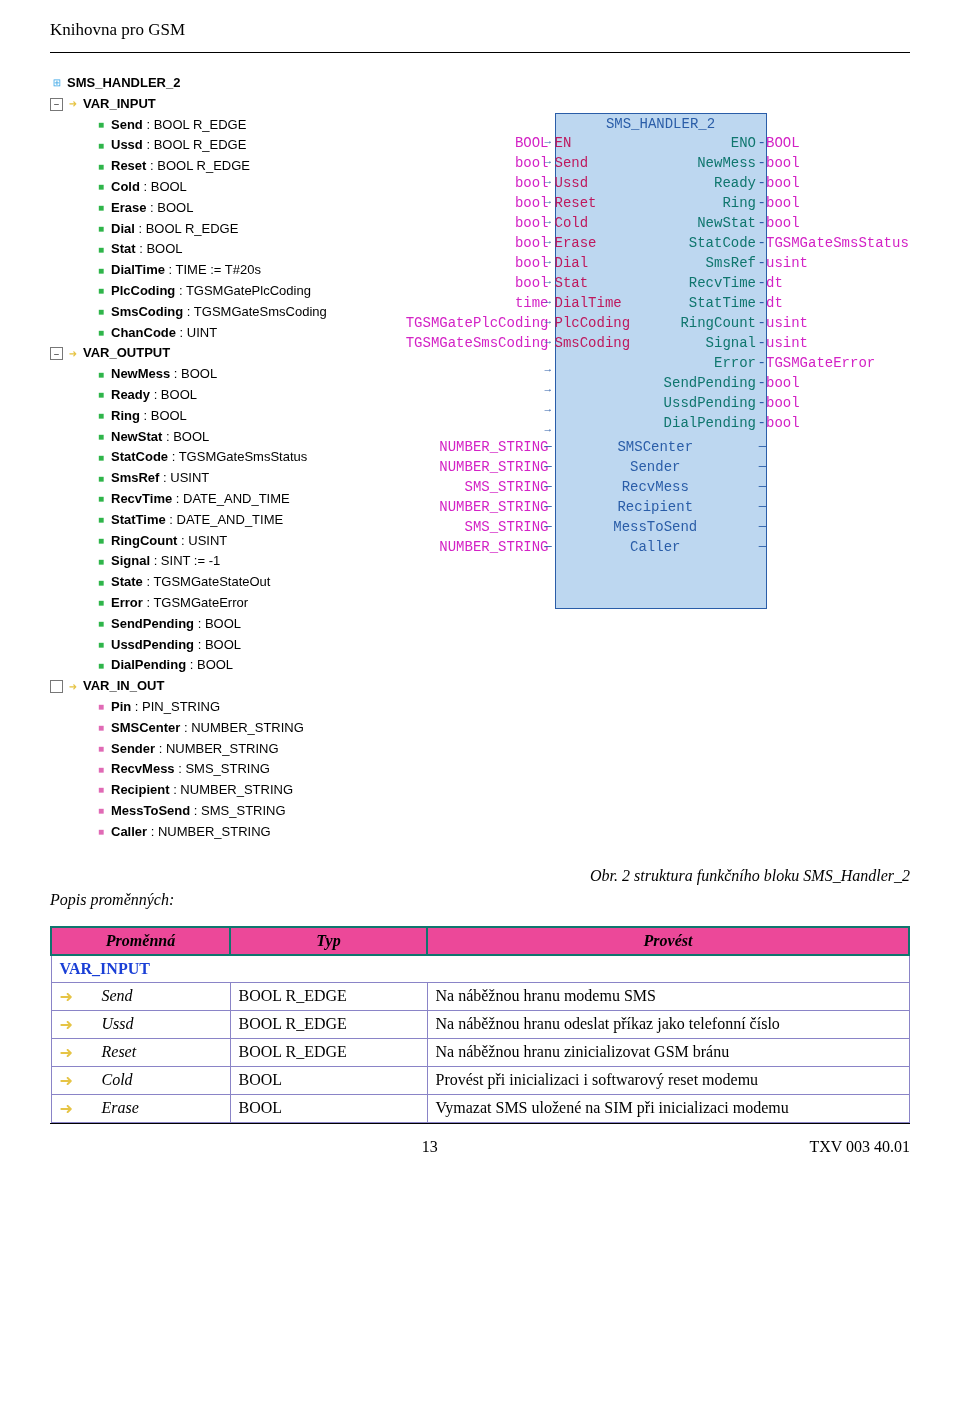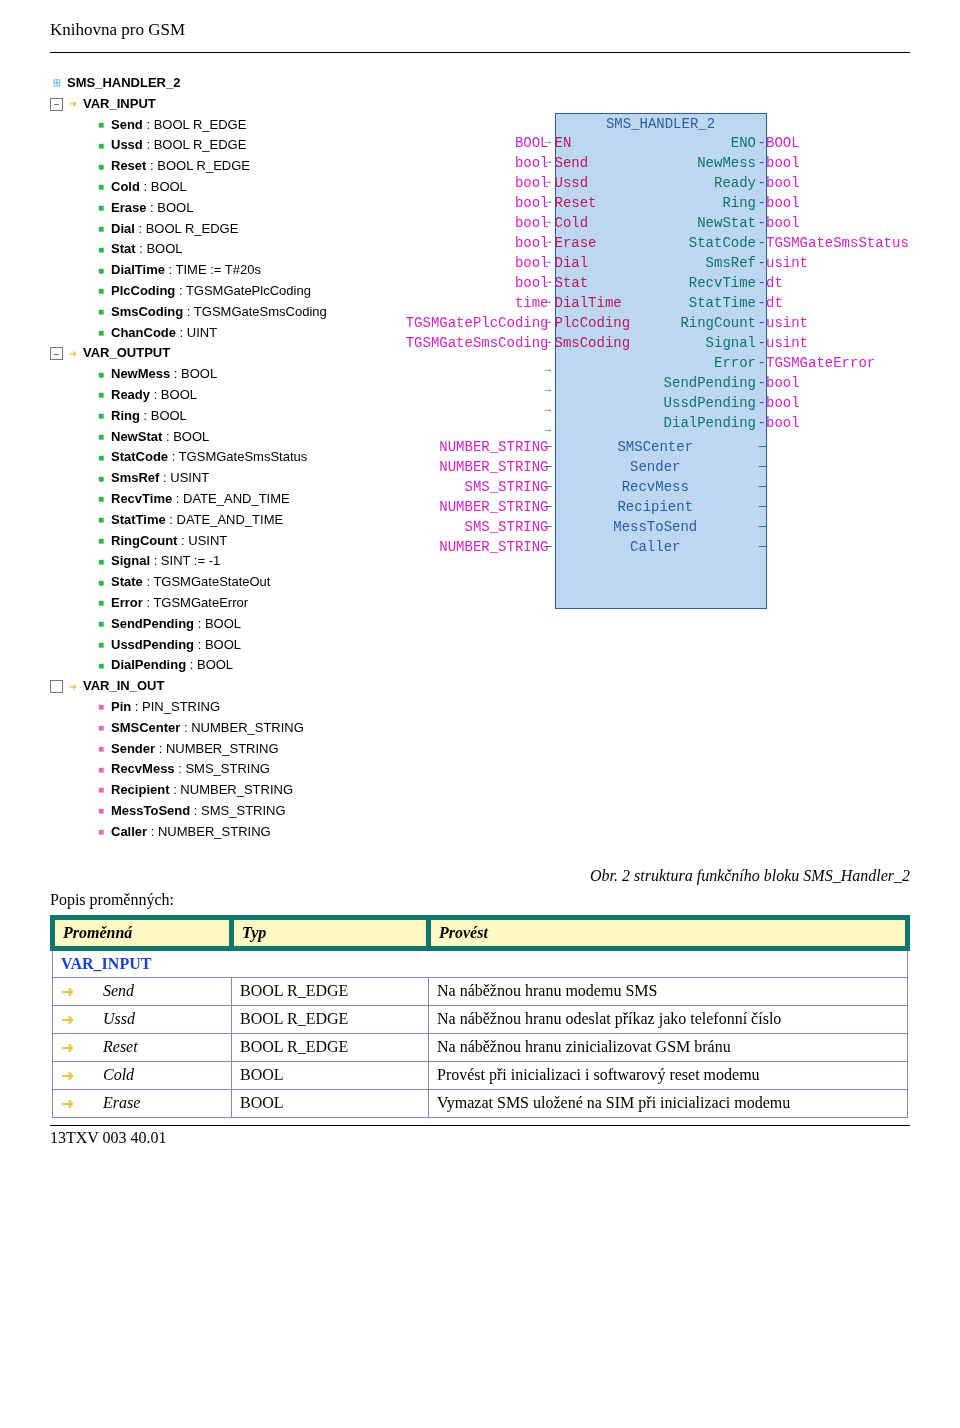--- a/index.html
+++ b/index.html
@@ -141,31 +141,32 @@
   .pin-center-name::before { left: -6px; }
   .pin-center-name::after { right: -6px; }
   .spacer { height: 4px; }
 
   .caption {
     font-style: italic;
     margin: 8px 0 6px 8px;
     text-align: right;
   }
   .subhead {
-    margin: 6px 0 6px 0;
+    margin: 6px 0 17px 0;
+    font-style: italic;
   }
   table.vars {
     width: 100%;
     border-collapse: collapse;
     font-size: 16px;
   }
   table.vars th {
-    text-align: left;
-    background: #fef9c3;
-    border: 5px solid #0f766e;
+    text-align: center;
+    background: #ec4899;
+    border: 2px solid #0f766e;
     padding: 4px 8px;
     font-style: italic;
     font-weight: bold;
   }
   table.vars td {
     border: 1px solid #8a84c7;
     padding: 4px 8px;
     vertical-align: top;
   }
   .sect-label {
@@ -178,23 +179,24 @@
   .row-icon {
     display: inline-block;
     width: 14px; height: 14px;
     color: #e6c445;
   }
   .col-icon { width: 26px; border-right: none !important; }
   .col-name { width: 120px; font-style: italic; border-left: none !important; }
   .col-type { width: 180px; }
   .footer {
     display: flex;
+    justify-content: space-between;
     border-top: 1px solid #000;
-    margin-top: 7px;
-    padding-top: 3px;
+    margin-top: 0;
+    padding-top: 14px;
     font-size: 16px;
   }
 </style>
 </head>
 <body>
 
 <div class="header">Knihovna pro GSM</div>
 
 <div class="diagram-row">
 

